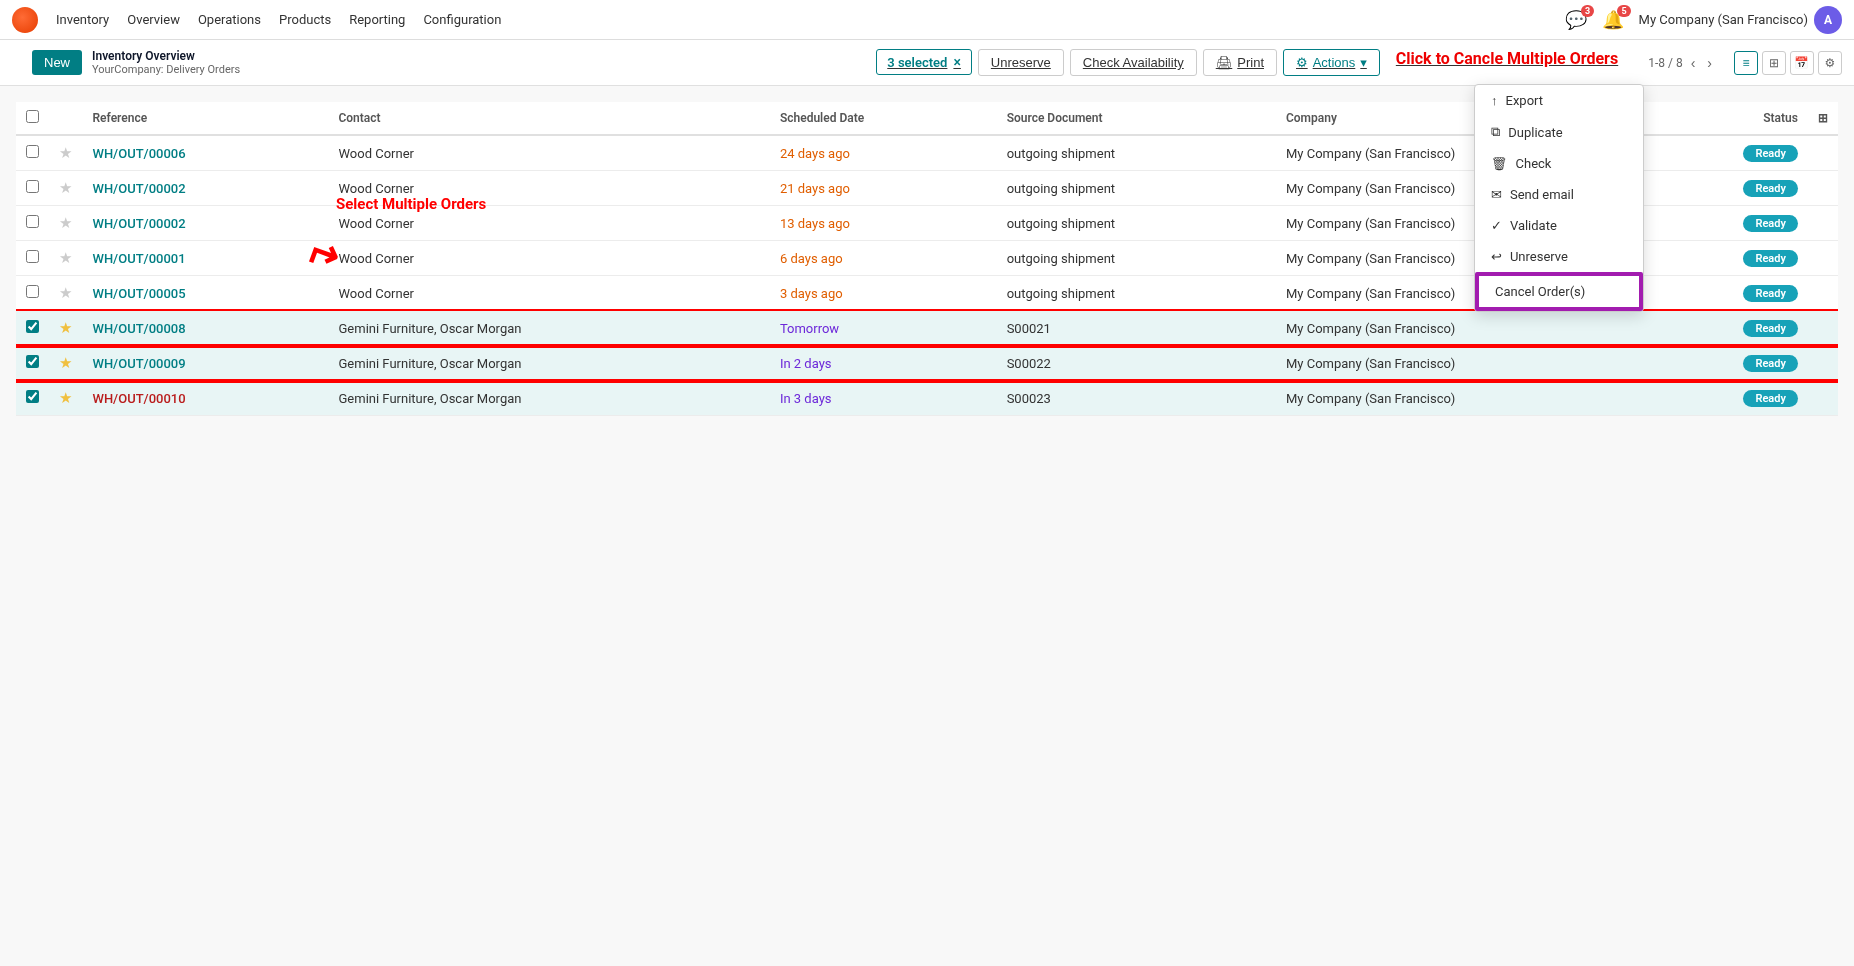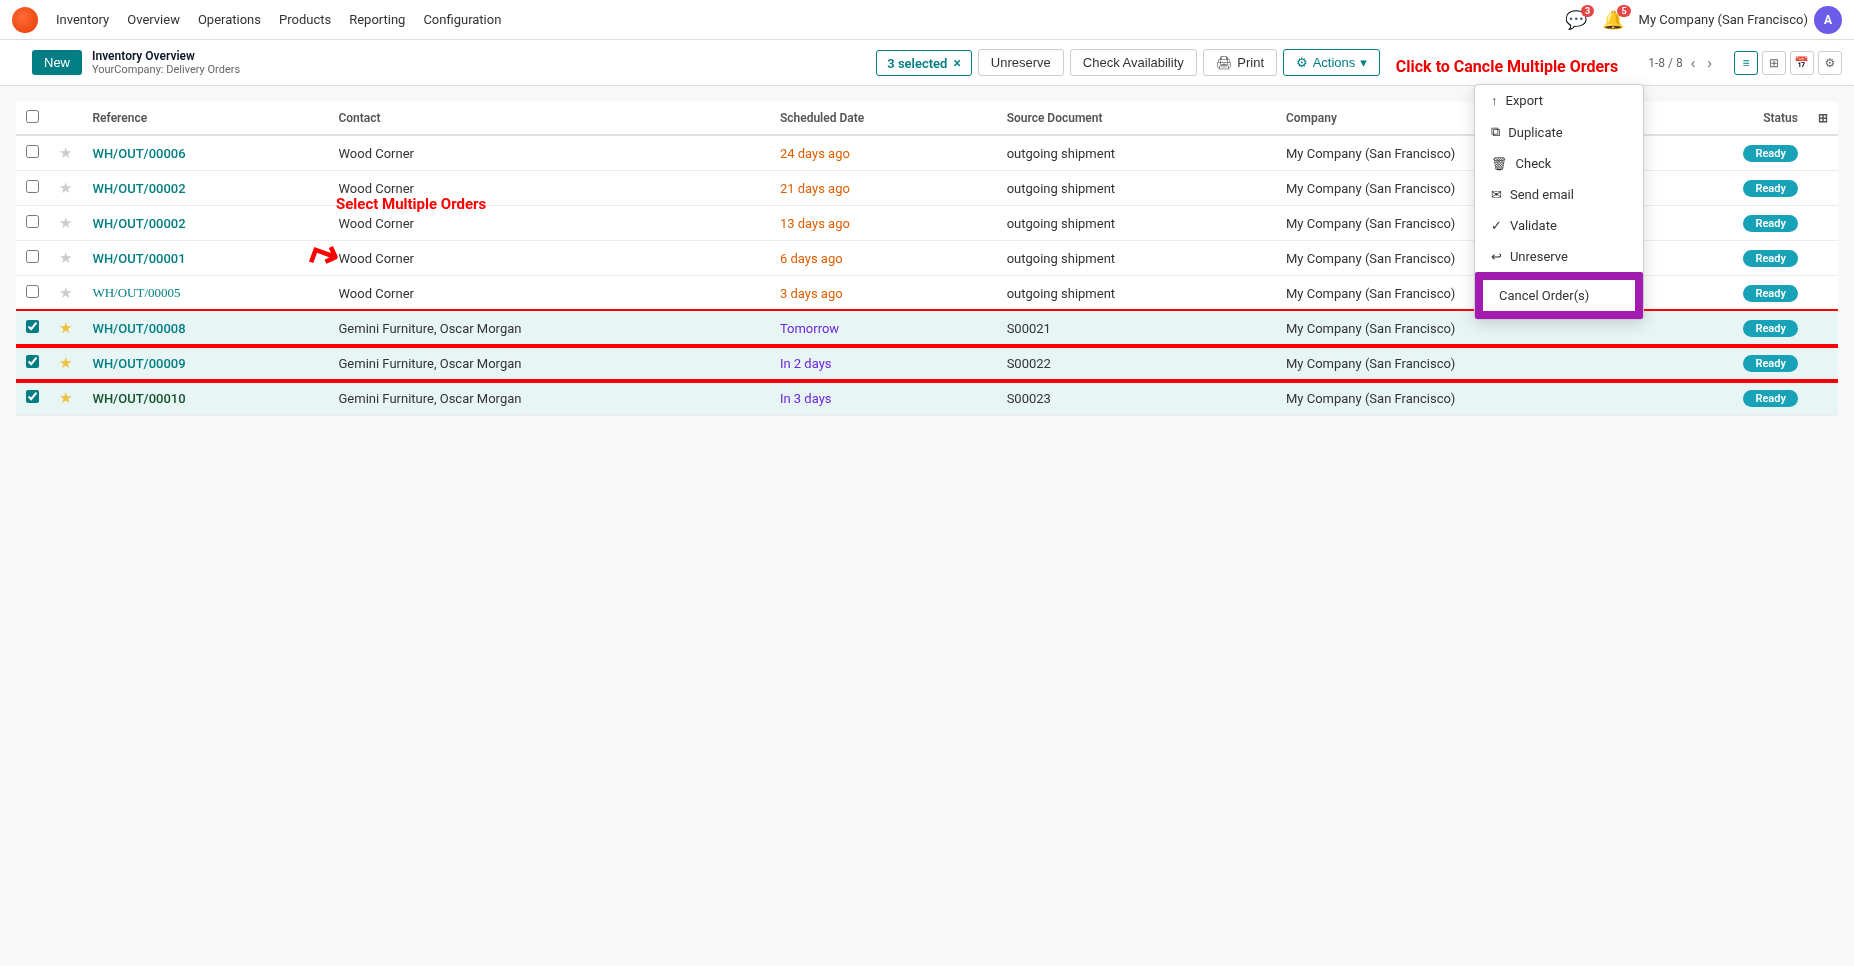--- a/index.html
+++ b/index.html
@@ -71,21 +71,21 @@
       padding: 5px 12px;
       font-size: 13px;
       cursor: pointer;
       font-weight: 500;
       flex-shrink: 0;
     }
     .breadcrumb-area { display: flex; flex-direction: column; justify-content: center; margin-right: 8px; }
     .breadcrumb-top { font-size: 12px; color: #0f172a; font-weight: 600; cursor: pointer; }
     .breadcrumb-sub { font-size: 11px; color: #666; }
 
-    .action-bar { display: flex; align-items: flex-end; gap: 6px; margin-left: auto; margin-right: 10px; }
+    .action-bar { display: flex; align-items: flex-start; gap: 6px; margin-left: auto; margin-right: 10px; text-decoration: underline; }
 
     .selected-badge {
       background: #fff;
       border: 1.5px solid #017e84;
       color: #017e84;
       border-radius: 3px;
       padding: 4px 10px;
       font-size: 13px;
       font-weight: 600;
       display: flex; align-items: center; gap: 6px;
@@ -172,21 +172,21 @@
       padding: 8px 16px;
       font-size: 13px;
       cursor: pointer;
       display: flex;
       align-items: center;
       gap: 8px;
       color: #333;
       white-space: nowrap;
     }
     .dropdown-item.cancel-order {
-      border: 8px solid #a21caf;
+      border: 4px solid #a21caf;
       border-radius: 2px;
     }
 
     
     input[type=checkbox] { cursor: pointer; accent-color: #017e84; }
 
     .col-status { text-align: right; width: 120px; }
     .col-adjust { width: 20px; }
   </style>
 </head>
@@ -369,21 +369,21 @@
       </td>
       <td class="col-adjust"></td>
     </tr>
         <tr>
       <td class="check-col">
         <input type="checkbox" style="">
       </td>
       <td class="star-col">
         <span style="color: #ccc; font-size: 15px;">★</span>
       </td>
-      <td style="color: #017e84; font-weight: 500; font-family: Liberation Serif, serif;">WH/OUT/00005</td>
+      <td style="color: #017e84; font-weight: 500;">WH/OUT/00005</td>
       <td>Wood Corner</td>
       <td class="scheduled-date-late">3 days ago</td>
       <td>outgoing shipment</td>
       <td>My Company (San Francisco)</td>
       <td class="col-status">
         <span class="status-badge">Ready</span>
       </td>
       <td class="col-adjust"></td>
     </tr>
         <tr class="selected-row" style="outline: red solid 2px;">
@@ -420,21 +420,21 @@
       </td>
       <td class="col-adjust"></td>
     </tr>
         <tr class="selected-row" style="outline: red solid 2px;">
       <td class="check-col">
         <input type="checkbox" checked="" style="">
       </td>
       <td class="star-col">
         <span style="color: #f0c040; font-size: 15px;">★</span>
       </td>
-      <td style="color: #14532d; font-weight: 500;">WH/OUT/00010</td>
+      <td style="color: #b91c1c; font-weight: 500;">WH/OUT/00010</td>
       <td>Gemini Furniture, Oscar Morgan</td>
       <td class="scheduled-date-ok">In 3 days</td>
       <td>S00023</td>
       <td>My Company (San Francisco)</td>
       <td class="col-status">
         <span class="status-badge">Ready</span>
       </td>
       <td class="col-adjust"></td>
     </tr>
       </tbody>

